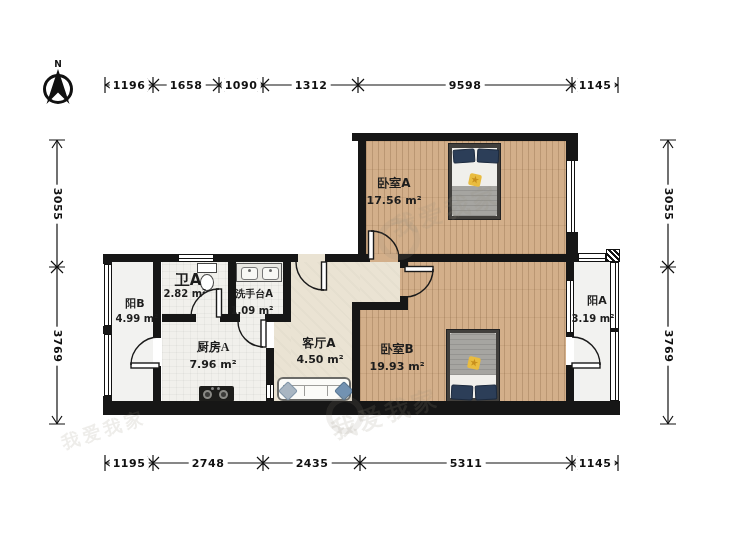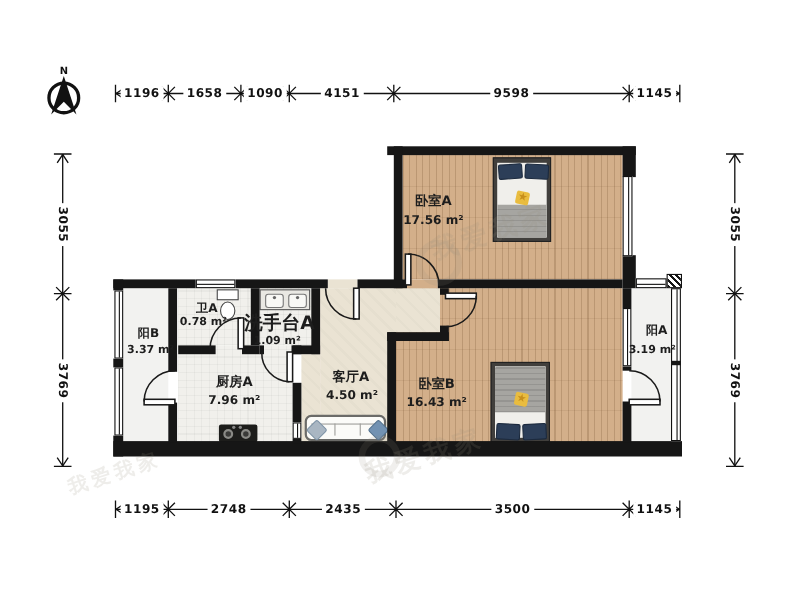--- a/index.html
+++ b/index.html
@@ -217,44 +217,44 @@
     <g>
       <circle cx="58" cy="89" r="13.5" stroke="#111" stroke-width="3" fill="none"></circle>
       <path d="M58,69 L69.5,104 L58,92.5 L46.5,104 Z" fill="#111"></path>
       <text x="58" y="67" font-size="9" font-weight="bold" text-anchor="middle" fill="#111">N</text>
     </g>
   </svg>
 
   <div class="room-name" style="left:394px;top:183px;">卧室A</div>
   <div class="room-area" style="left:394px;top:200px;">17.56 m²</div>
   <div class="room-name" style="left:397px;top:349px;">卧室B</div>
-  <div class="room-area" style="left:397px;top:366px;">16.43 m²</div>
+  <div class="room-area" style="left:397px;top:366px;">19.93 m²</div>
   <div class="room-name" style="left:319px;top:343px;">客厅A</div>
   <div class="room-area" style="left:320px;top:359px;">4.50 m²</div>
-  <div class="room-name" style="left:213px;top:347px;">厨房A</div>
+  <div class="room-name" style="left:213px;top:347px;font-family:Liberation Serif, serif;">厨房A</div>
   <div class="room-area" style="left:213px;top:364px;">7.96 m²</div>
-  <div class="room-name" style="left:254px;top:294px;font-size:17px;">洗手台A</div>
+  <div class="room-name" style="left:254px;top:294px;font-size:10px;">洗手台A</div>
   <div class="room-area" style="left:252px;top:310px;font-size:10px;">1.09 m²</div>
-  <div class="room-name" style="left:188px;top:280px;font-size:11px;">卫A</div>
-  <div class="room-area" style="left:185px;top:293px;font-size:10px;">0.78 m²</div>
+  <div class="room-name" style="left:188px;top:280px;font-size:15px;">卫A</div>
+  <div class="room-area" style="left:185px;top:293px;font-size:10px;">2.82 m²</div>
   <div class="room-name" style="left:135px;top:303px;font-size:11px;">阳B</div>
-  <div class="room-area" style="left:137px;top:318px;font-size:10px;">3.37 m²</div>
+  <div class="room-area" style="left:137px;top:318px;font-size:10px;">4.99 m²</div>
   <div class="room-name" style="left:597px;top:300px;font-size:11px;">阳A</div>
   <div class="room-area" style="left:593px;top:318px;font-size:10px;">3.19 m²</div>
 
   <div class="dim-lbl" style="left:129px;top:85px;">1196</div>
   <div class="dim-lbl" style="left:186px;top:85px;">1658</div>
   <div class="dim-lbl" style="left:241px;top:85px;">1090</div>
-  <div class="dim-lbl" style="left:311px;top:85px;">4151</div>
+  <div class="dim-lbl" style="left:311px;top:85px;">1312</div>
   <div class="dim-lbl" style="left:465px;top:85px;">9598</div>
   <div class="dim-lbl" style="left:595px;top:85px;">1145</div>
   <div class="dim-lbl" style="left:129px;top:463px;">1195</div>
   <div class="dim-lbl" style="left:208px;top:463px;">2748</div>
   <div class="dim-lbl" style="left:312px;top:463px;">2435</div>
-  <div class="dim-lbl" style="left:466px;top:463px;">3500</div>
+  <div class="dim-lbl" style="left:466px;top:463px;">5311</div>
   <div class="dim-lbl" style="left:595px;top:463px;">1145</div>
   <div class="dim-lbl vert" style="left:57px;top:204px;">3055</div>
   <div class="dim-lbl vert" style="left:57px;top:346px;">3769</div>
   <div class="dim-lbl vert" style="left:668px;top:204px;">3055</div>
   <div class="dim-lbl vert" style="left:668px;top:346px;">3769</div>
 
   <div class="wm" style="left:390px;top:195px;">我爱我家</div>
   <div class="wm" style="left:330px;top:398px;">我爱我家</div>
   <div class="wm" style="left:60px;top:418px;font-size:18px;">我爱我家</div>
   <div class="wm-circle" style="left:326px;top:396px;width:26px;height:26px;"></div>

